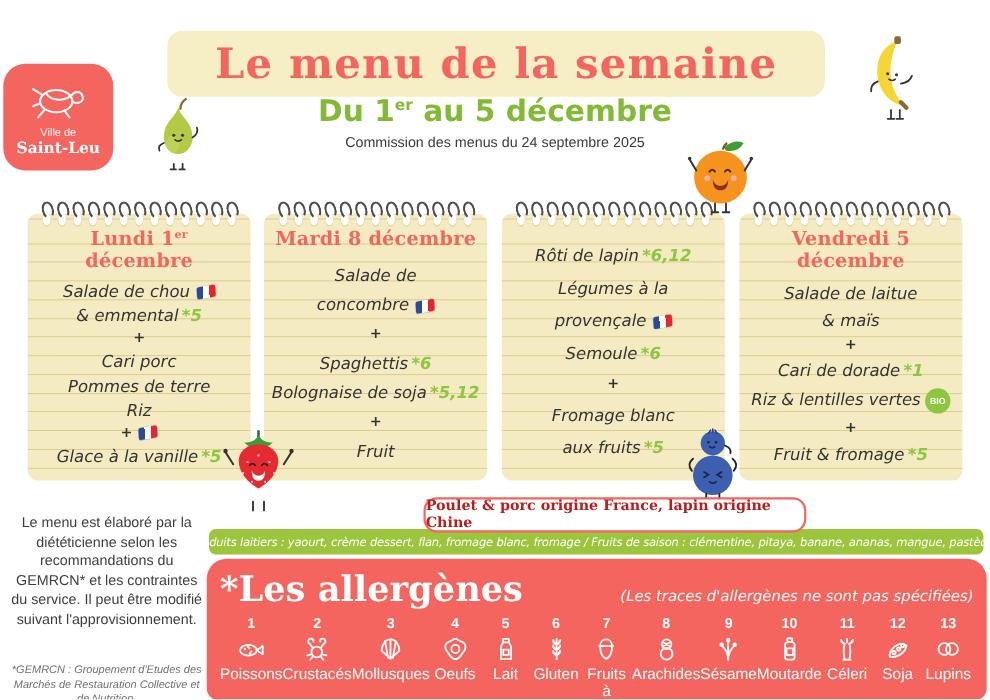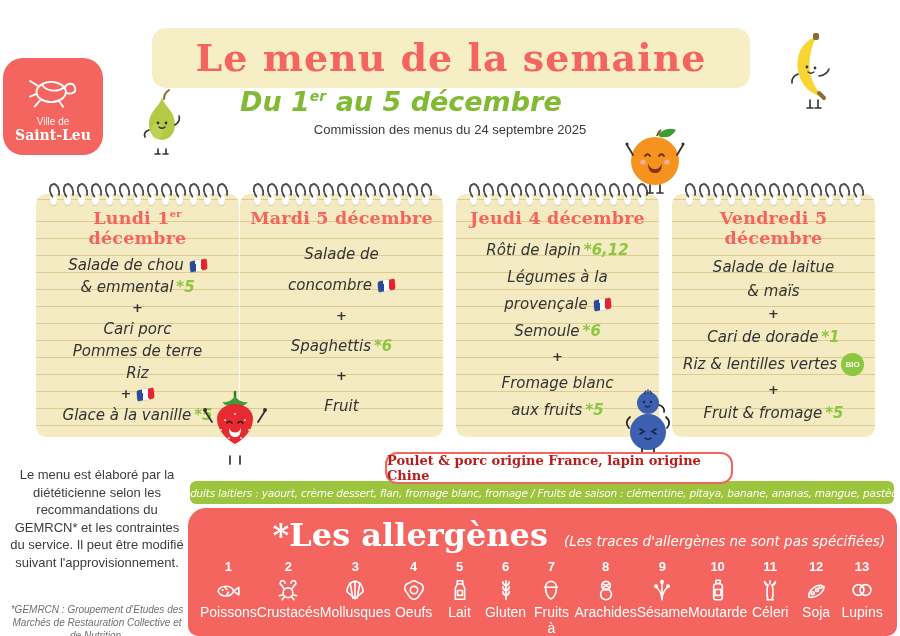--- a/index.html
+++ b/index.html
@@ -9,38 +9,38 @@
   
   .logo{position:absolute;left:3px;top:58px;width:100px;height:97px;background:#f4655f;
         border-radius:20px;display:flex;flex-direction:column;align-items:center;justify-content:center;color:#fff;}
   .logo .city1{font-size:10px;margin-top:2px;opacity:.95;}
   .logo .city2{font-size:14px;font-weight:bold;font-family:"DejaVu Serif",serif;}
 
   
   .title-band{position:absolute;left:152px;top:28px;width:598px;height:60px;background:#f6efc5;border-radius:14px;}
   .main-title{position:absolute;left:152px;top:28px;width:598px;height:74px;line-height:60px;text-align:center;
         color:#f4655f;font-family:"DejaVu Serif",serif;font-weight:bold;font-size:38px;letter-spacing:1px;}
-  .subtitle{position:absolute;left:240px;top:86px;width:420px;text-align:left;color:#82bb33;
-        font-family:"DejaVu Sans",cursive;font-style:italic;font-weight:bold;font-size:27px;}
+  .subtitle{position:absolute;left:240px;top:86px;width:420px;text-align:center;color:#82bb33;
+        font-family:"DejaVu Sans",cursive;font-weight:bold;font-size:27px;}
   .subtitle sup{font-size:14px;}
   .commission{position:absolute;left:290px;top:122px;width:320px;text-align:center;color:#3a3a3a;
         font-size:13px;}
 
   
   .char{position:absolute;z-index:3;}
   .char-pear{left:138px;top:88px;}
   .char-banana{left:786px;top:30px;}
   .char-orange{left:624px;top:124px;}
   .char-strawberry{left:201px;top:390px;}
   .char-blueberry{left:620px;top:388px;z-index:2;}
 
   
   .cards{position:absolute;left:0;top:0;width:900px;height:0;}
   .card{position:absolute;top:183px;width:203px;height:254px;z-index:1;}
-  .card:nth-child(1){left:36px;}  .card:nth-child(2){left:240px;}
+  .card:nth-child(1){left:25px;}  .card:nth-child(2){left:240px;}
   .card:nth-child(3){left:456px;} .card:nth-child(4){left:672px;}
   .spirals{position:relative;z-index:3;display:flex;justify-content:center;gap:5px;height:22px;}
   .coil{position:relative;width:9px;height:22px;}
   .coil::after{content:"";position:absolute;bottom:0;left:1px;width:7px;height:11px;background:#fff;
         border-radius:50%;box-shadow:0 1px 1px rgba(0,0,0,.15);}
   .coil::before{content:"";position:absolute;top:0;left:0;width:7px;height:12px;border:2.2px solid #4e4e4e;
         border-radius:50%;border-bottom-color:transparent;transform:rotate(-14deg);z-index:2;}
   .paper{position:relative;z-index:1;margin-top:-11px;height:243px;box-sizing:border-box;border-radius:10px;
         background-color:#f4ebc2;
         background-image:repeating-linear-gradient(to bottom, transparent 0 16px, rgba(197,172,94,.5) 16px 17px);
@@ -69,21 +69,21 @@
   .origin-banner{position:absolute;left:385px;top:452px;width:348px;height:32px;background:#fff;z-index:6;
         border:2px solid #f4655f;border-radius:12px;display:flex;align-items:center;justify-content:center;
         color:#b91c1c;font-family:"DejaVu Serif",serif;font-weight:bold;font-size:13px;box-sizing:border-box;}
   .season-banner{position:absolute;left:190px;top:481px;width:704px;height:23px;background:#9cc43c;z-index:5;
         border-radius:6px;display:flex;align-items:center;justify-content:center;overflow:hidden;
         color:#fff;font-family:"DejaVu Sans",cursive;font-style:italic;font-size:10.5px;letter-spacing:-.2px;white-space:nowrap;}
 
   
   .allergens{position:absolute;left:188px;top:508px;width:709px;height:128px;background:#f4655f;z-index:4;
         border-radius:18px 18px 10px 10px;box-sizing:border-box;padding:8px 12px 0 12px;color:#fff;}
-  .allerg-head{display:flex;align-items:baseline;justify-content:flex-end;gap:16px;margin-top:2px;}
+  .allerg-head{display:flex;align-items:baseline;justify-content:space-between;gap:16px;margin-top:2px;}
   .allerg-title{font-family:"DejaVu Serif",serif;font-weight:bold;font-size:32px;line-height:1.1;}
   .allerg-note{font-family:"DejaVu Sans",cursive;font-style:italic;font-size:13.5px;}
   .allerg-grid{display:flex;margin-top:6px;}
   .allerg-item{flex:1;display:flex;flex-direction:column;align-items:center;}
   .allerg-num{font-size:13px;font-weight:bold;}
   .allerg-icon{margin-top:3px;height:26px;}
   .allerg-label{margin-top:2px;font-size:14px;line-height:1.12;text-align:center;}
 </style>
 </head>
 <body>
@@ -220,26 +220,27 @@
           <span class="coil"></span>
           <span class="coil"></span>
           <span class="coil"></span>
           <span class="coil"></span>
           <span class="coil"></span>
           <span class="coil"></span>
           <span class="coil"></span>
           <span class="coil"></span>
         </div>
       <div class="paper">
-        <div class="day-title"><span class="day-prefix">Mardi 5 décembre</span><sup class="day-sup"></sup><span class="day-suffix"></span></div>
+        <div class="day-title"><span class="day-prefix">Mardi 8 décembre</span><sup class="day-sup"></sup><span class="day-suffix"></span></div>
         <div class="menu-lines">
             <div class="menu-line"><span>Salade de</span></div>
             <div class="menu-line"><span>concombre</span><span class="flag"></span></div>
             <div class="menu-line plus"><span>+</span></div>
             <div class="menu-line"><span>Spaghettis</span><span class="allergen-ref">*6</span></div>
+            <div class="menu-line"><span>Bolognaise de soja</span><span class="allergen-ref">*5,12</span></div>
             <div class="menu-line plus"><span>+</span></div>
             <div class="menu-line"><span>Fruit</span></div>
           </div>
       </div>
     </div>
 
     <div class="card">
       <div class="spirals">
           <span class="coil"></span>
           <span class="coil"></span>
@@ -249,21 +250,20 @@
           <span class="coil"></span>
           <span class="coil"></span>
           <span class="coil"></span>
           <span class="coil"></span>
           <span class="coil"></span>
           <span class="coil"></span>
           <span class="coil"></span>
           <span class="coil"></span>
         </div>
       <div class="paper">
-        <div class="day-title"><span class="day-prefix">Jeudi 4 décembre</span><sup class="day-sup"></sup><span class="day-suffix"></span></div>
         <div class="menu-lines">
             <div class="menu-line"><span>Rôti de lapin</span><span class="allergen-ref">*6,12</span></div>
             <div class="menu-line"><span>Légumes à la</span></div>
             <div class="menu-line"><span>provençale</span><span class="flag"></span></div>
             <div class="menu-line"><span>Semoule</span><span class="allergen-ref">*6</span></div>
             <div class="menu-line plus"><span>+</span></div>
             <div class="menu-line"><span>Fromage blanc</span></div>
             <div class="menu-line"><span>aux fruits</span><span class="allergen-ref">*5</span></div>
           </div>
       </div>

